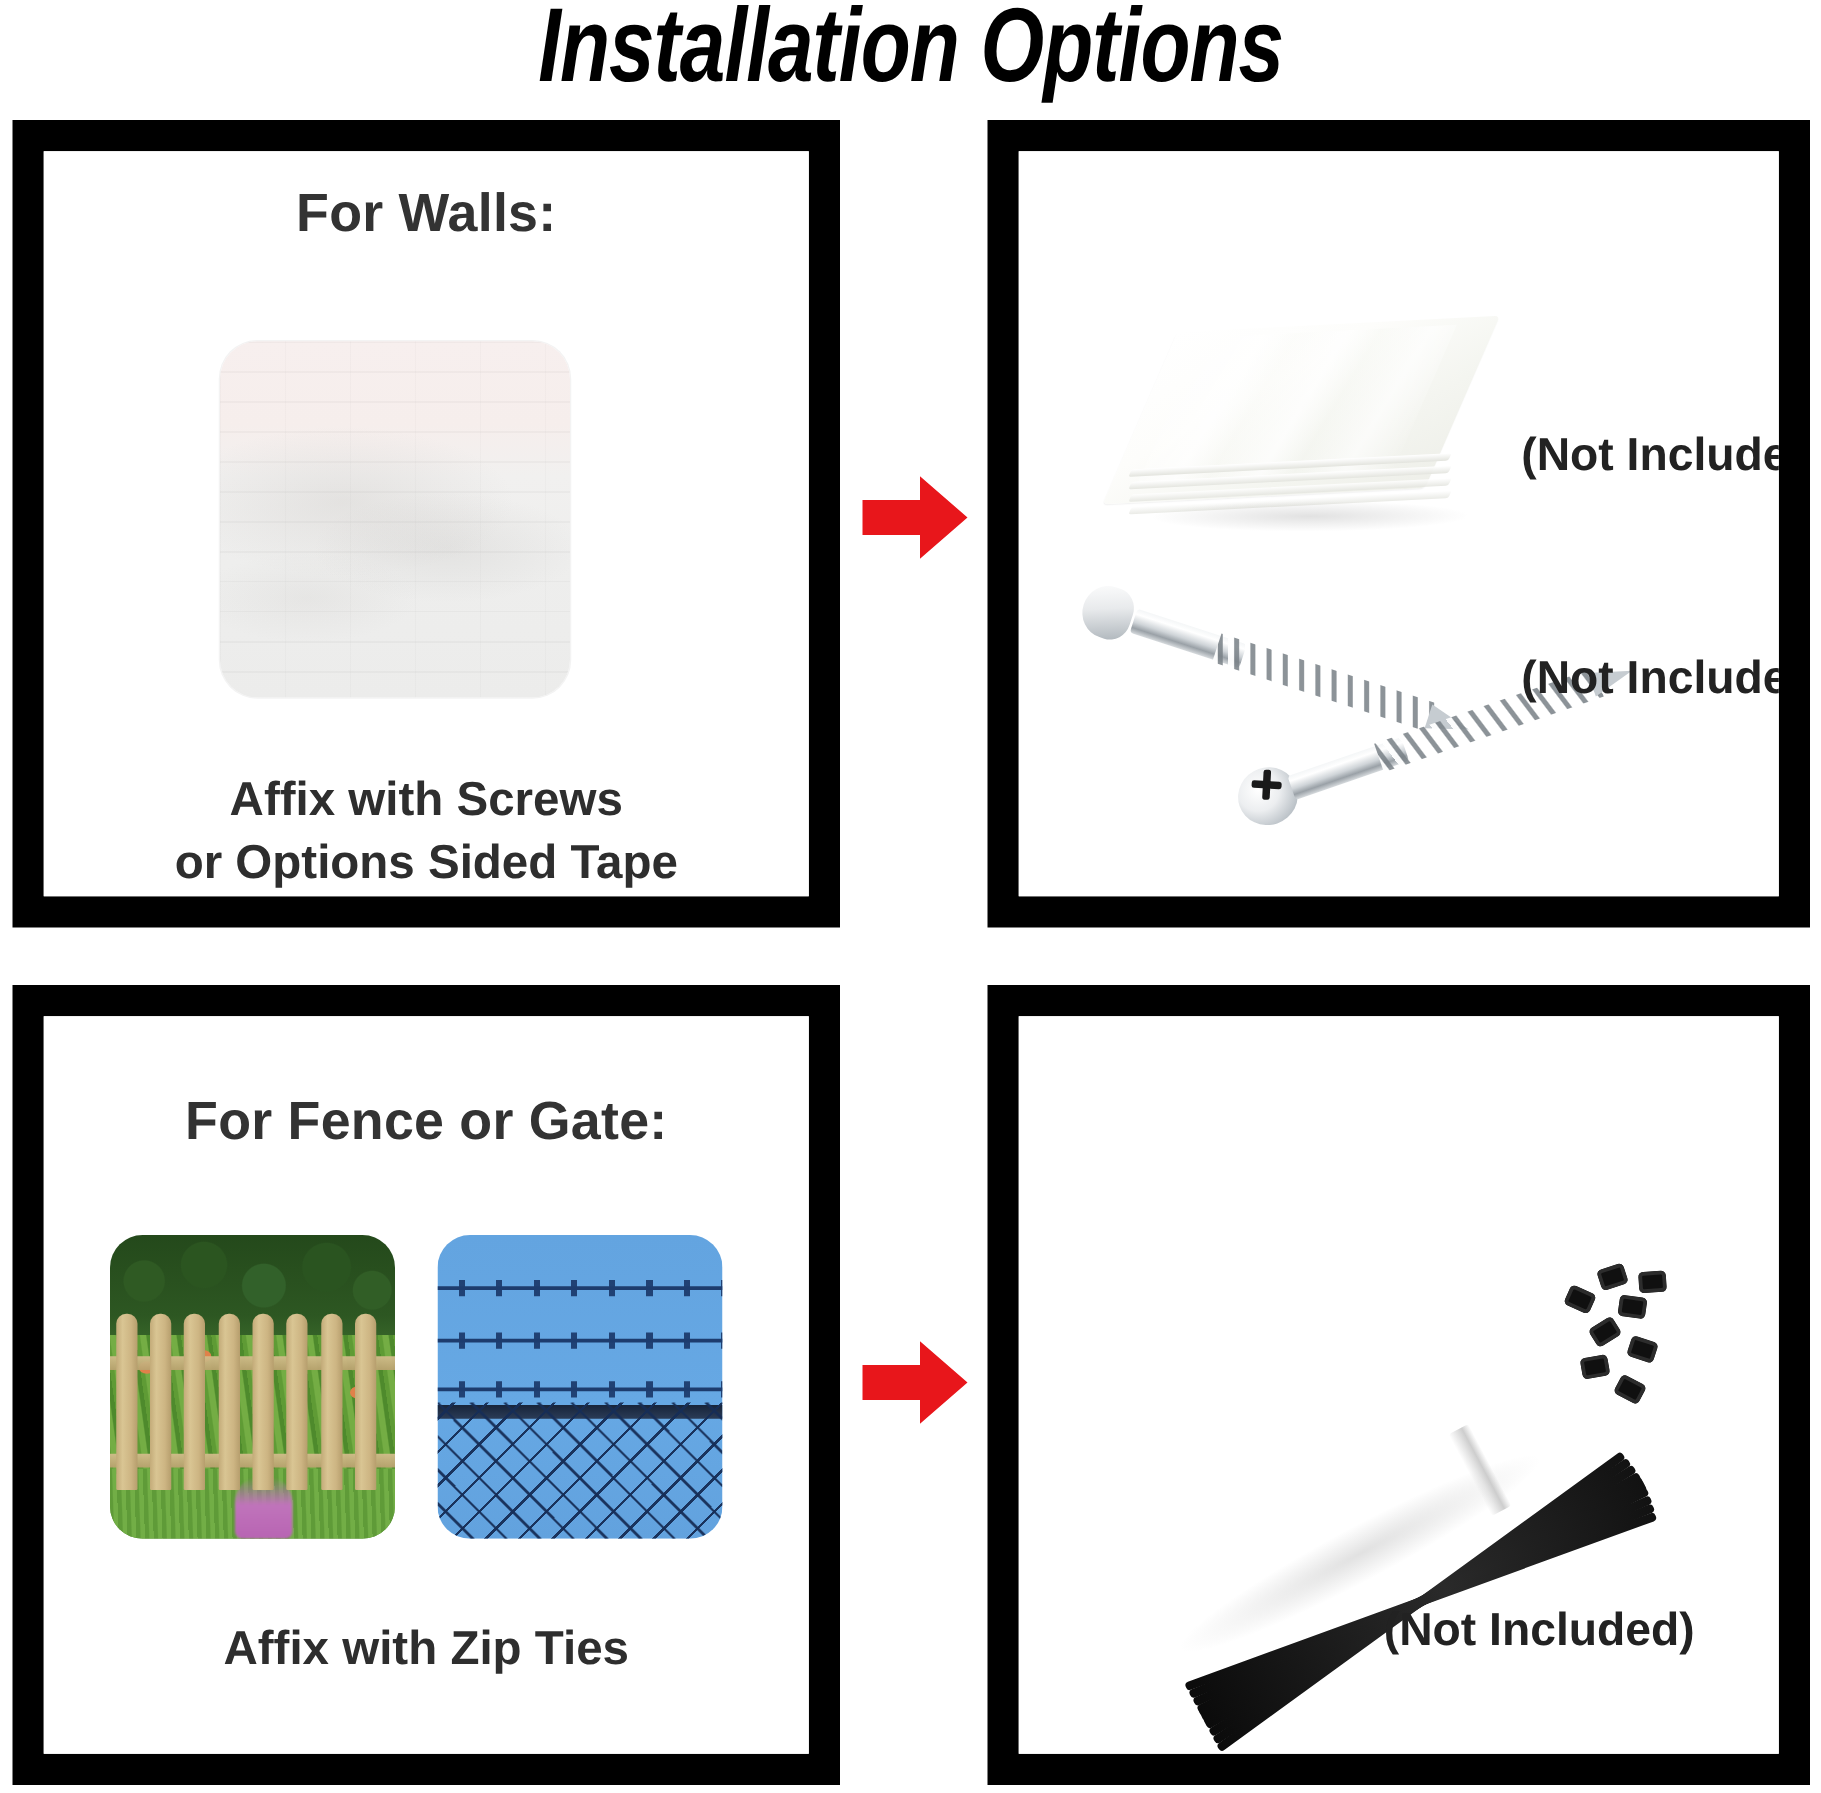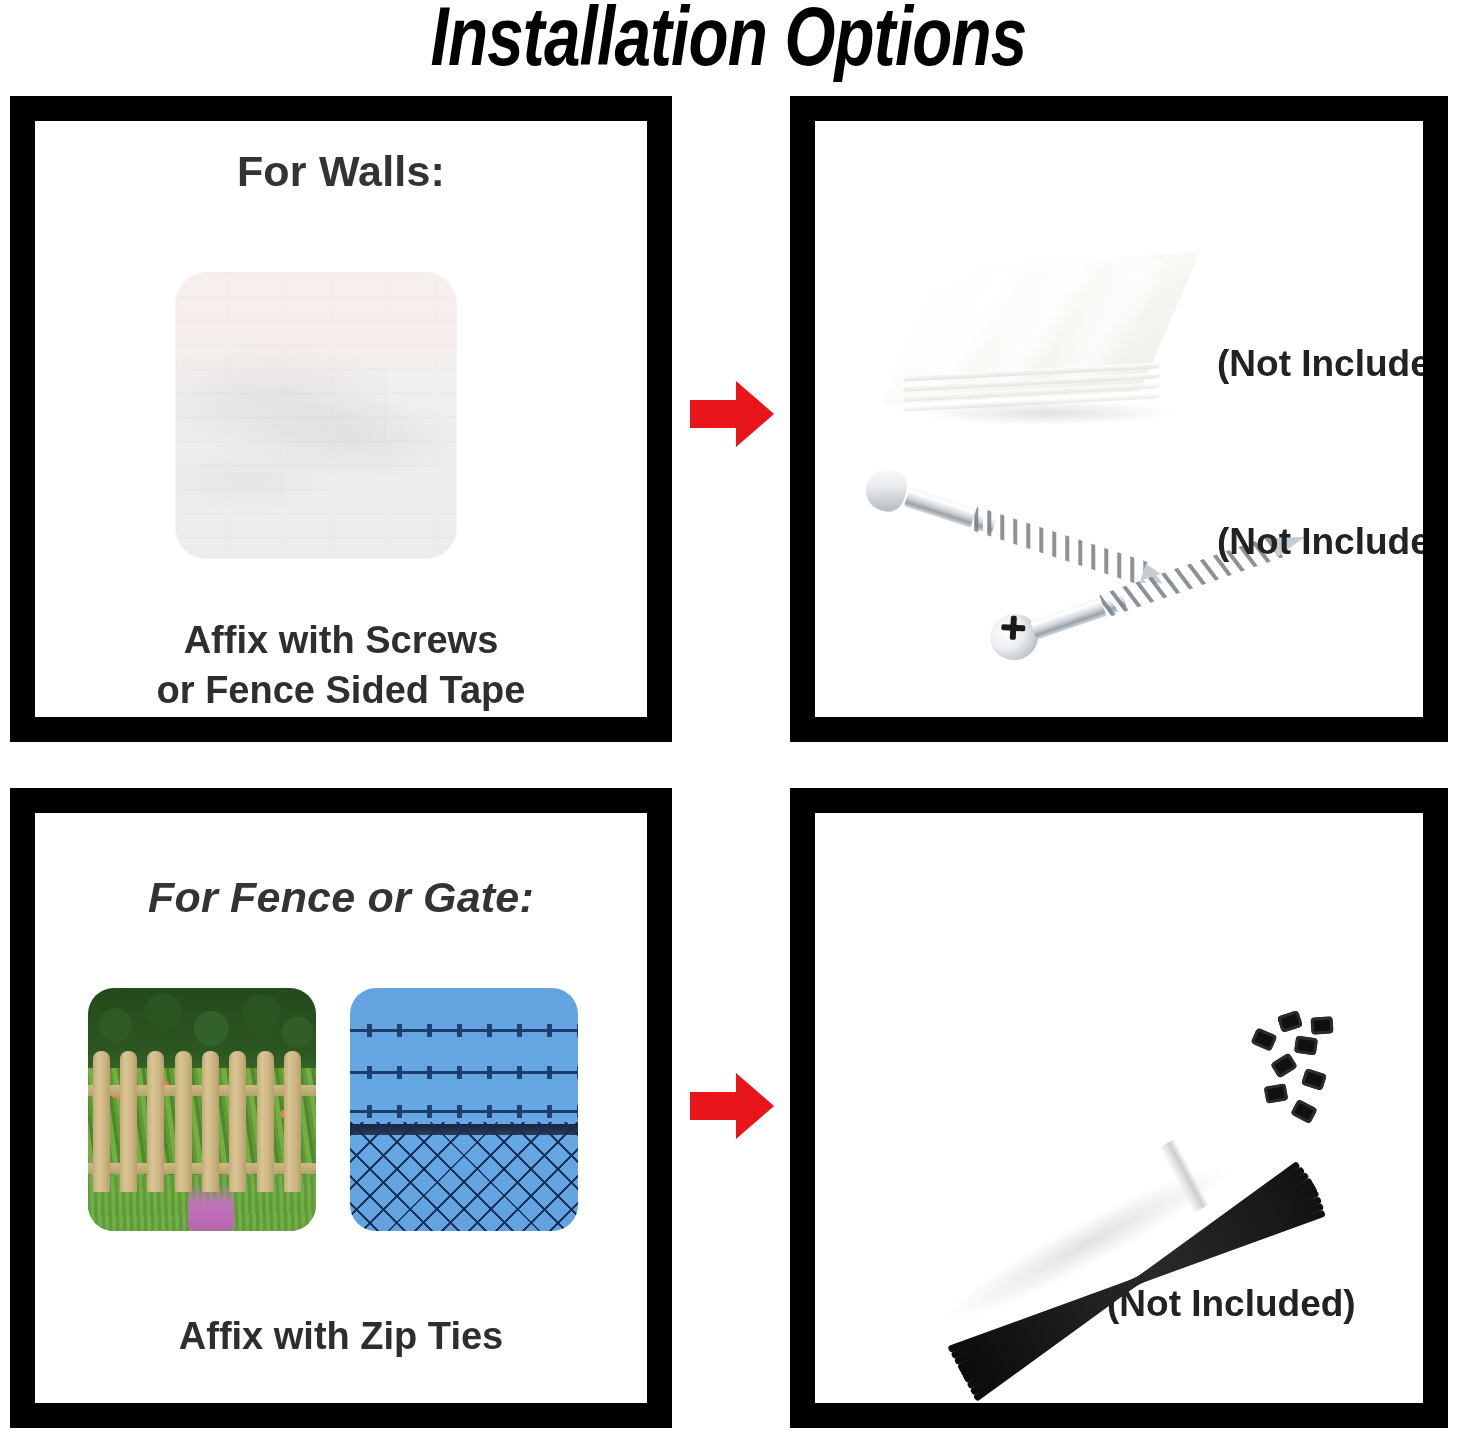--- a/index.html
+++ b/index.html
@@ -398,21 +398,21 @@
     <div class="panel-heading" style="top: 26px;">For Walls:</div>
 
     <div id="wall-swatch">
       <div class="brick-rows"></div>
       <div class="brick-joints"></div>
       <div class="brick-mottle"></div>
     </div>
 
     <div class="panel-caption" style="top: 494px;">
       <div>Affix with Screws</div>
-      <div>or Fence Sided Tape</div>
+      <div>or Options Sided Tape</div>
     </div>
 
   </div>
 </div>
 
 <svg class="red-arrow" id="arrow-top" viewBox="0 0 88 72">
   <polygon points="2,22 48,22 48,3 86,36 48,69 48,50 2,50" fill="#E8161B"></polygon>
 </svg>
 
 <div class="panel" id="panel-hardware">
@@ -447,21 +447,21 @@
     </div>
 
     <div class="note-label" style="left: 402px; top: 400px;">(Not Included)</div>
 
   </div>
 </div>
 
 <div class="panel" id="panel-fence">
   <div class="panel-inner">
 
-    <div class="panel-heading" style="top: 60px; font-style: italic;">For Fence or Gate:</div>
+    <div class="panel-heading" style="top: 60px;">For Fence or Gate:</div>
 
     <div class="photo-swatch" id="photo-wood-fence">
       <div class="wf-hedge"></div>
       <div class="wf-plants">
         <span class="bloom" style="left: 10%;  top: 18%;"></span>
         <span class="bloom" style="left: 30%;  top: 10%;"></span>
         <span class="bloom" style="left: 39%;  top: 43%;"></span>
         <span class="bloom" style="left: 62%;  top: 14%;"></span>
         <span class="bloom" style="left: 84%;  top: 36%;"></span>
       </div>
@@ -483,21 +483,21 @@
 
     <div class="photo-swatch" id="photo-chain-fence">
       <div class="cf-sky"></div>
       <div class="cf-barb" style="top: 17%;"></div>
       <div class="cf-barb" style="top: 34%;"></div>
       <div class="cf-barb" style="top: 50%;"></div>
       <div class="cf-rail" style="top: 56%;"></div>
       <div class="cf-mesh"></div>
     </div>
 
-    <div class="panel-caption" style="top: 498px;">
+    <div class="panel-caption" style="top: 481px;">
       <div>Affix with Zip Ties</div>
     </div>
 
   </div>
 </div>
 
 <svg class="red-arrow" id="arrow-bottom" viewBox="0 0 88 72">
   <polygon points="2,22 48,22 48,3 86,36 48,69 48,50 2,50" fill="#E8161B"></polygon>
 </svg>
 

